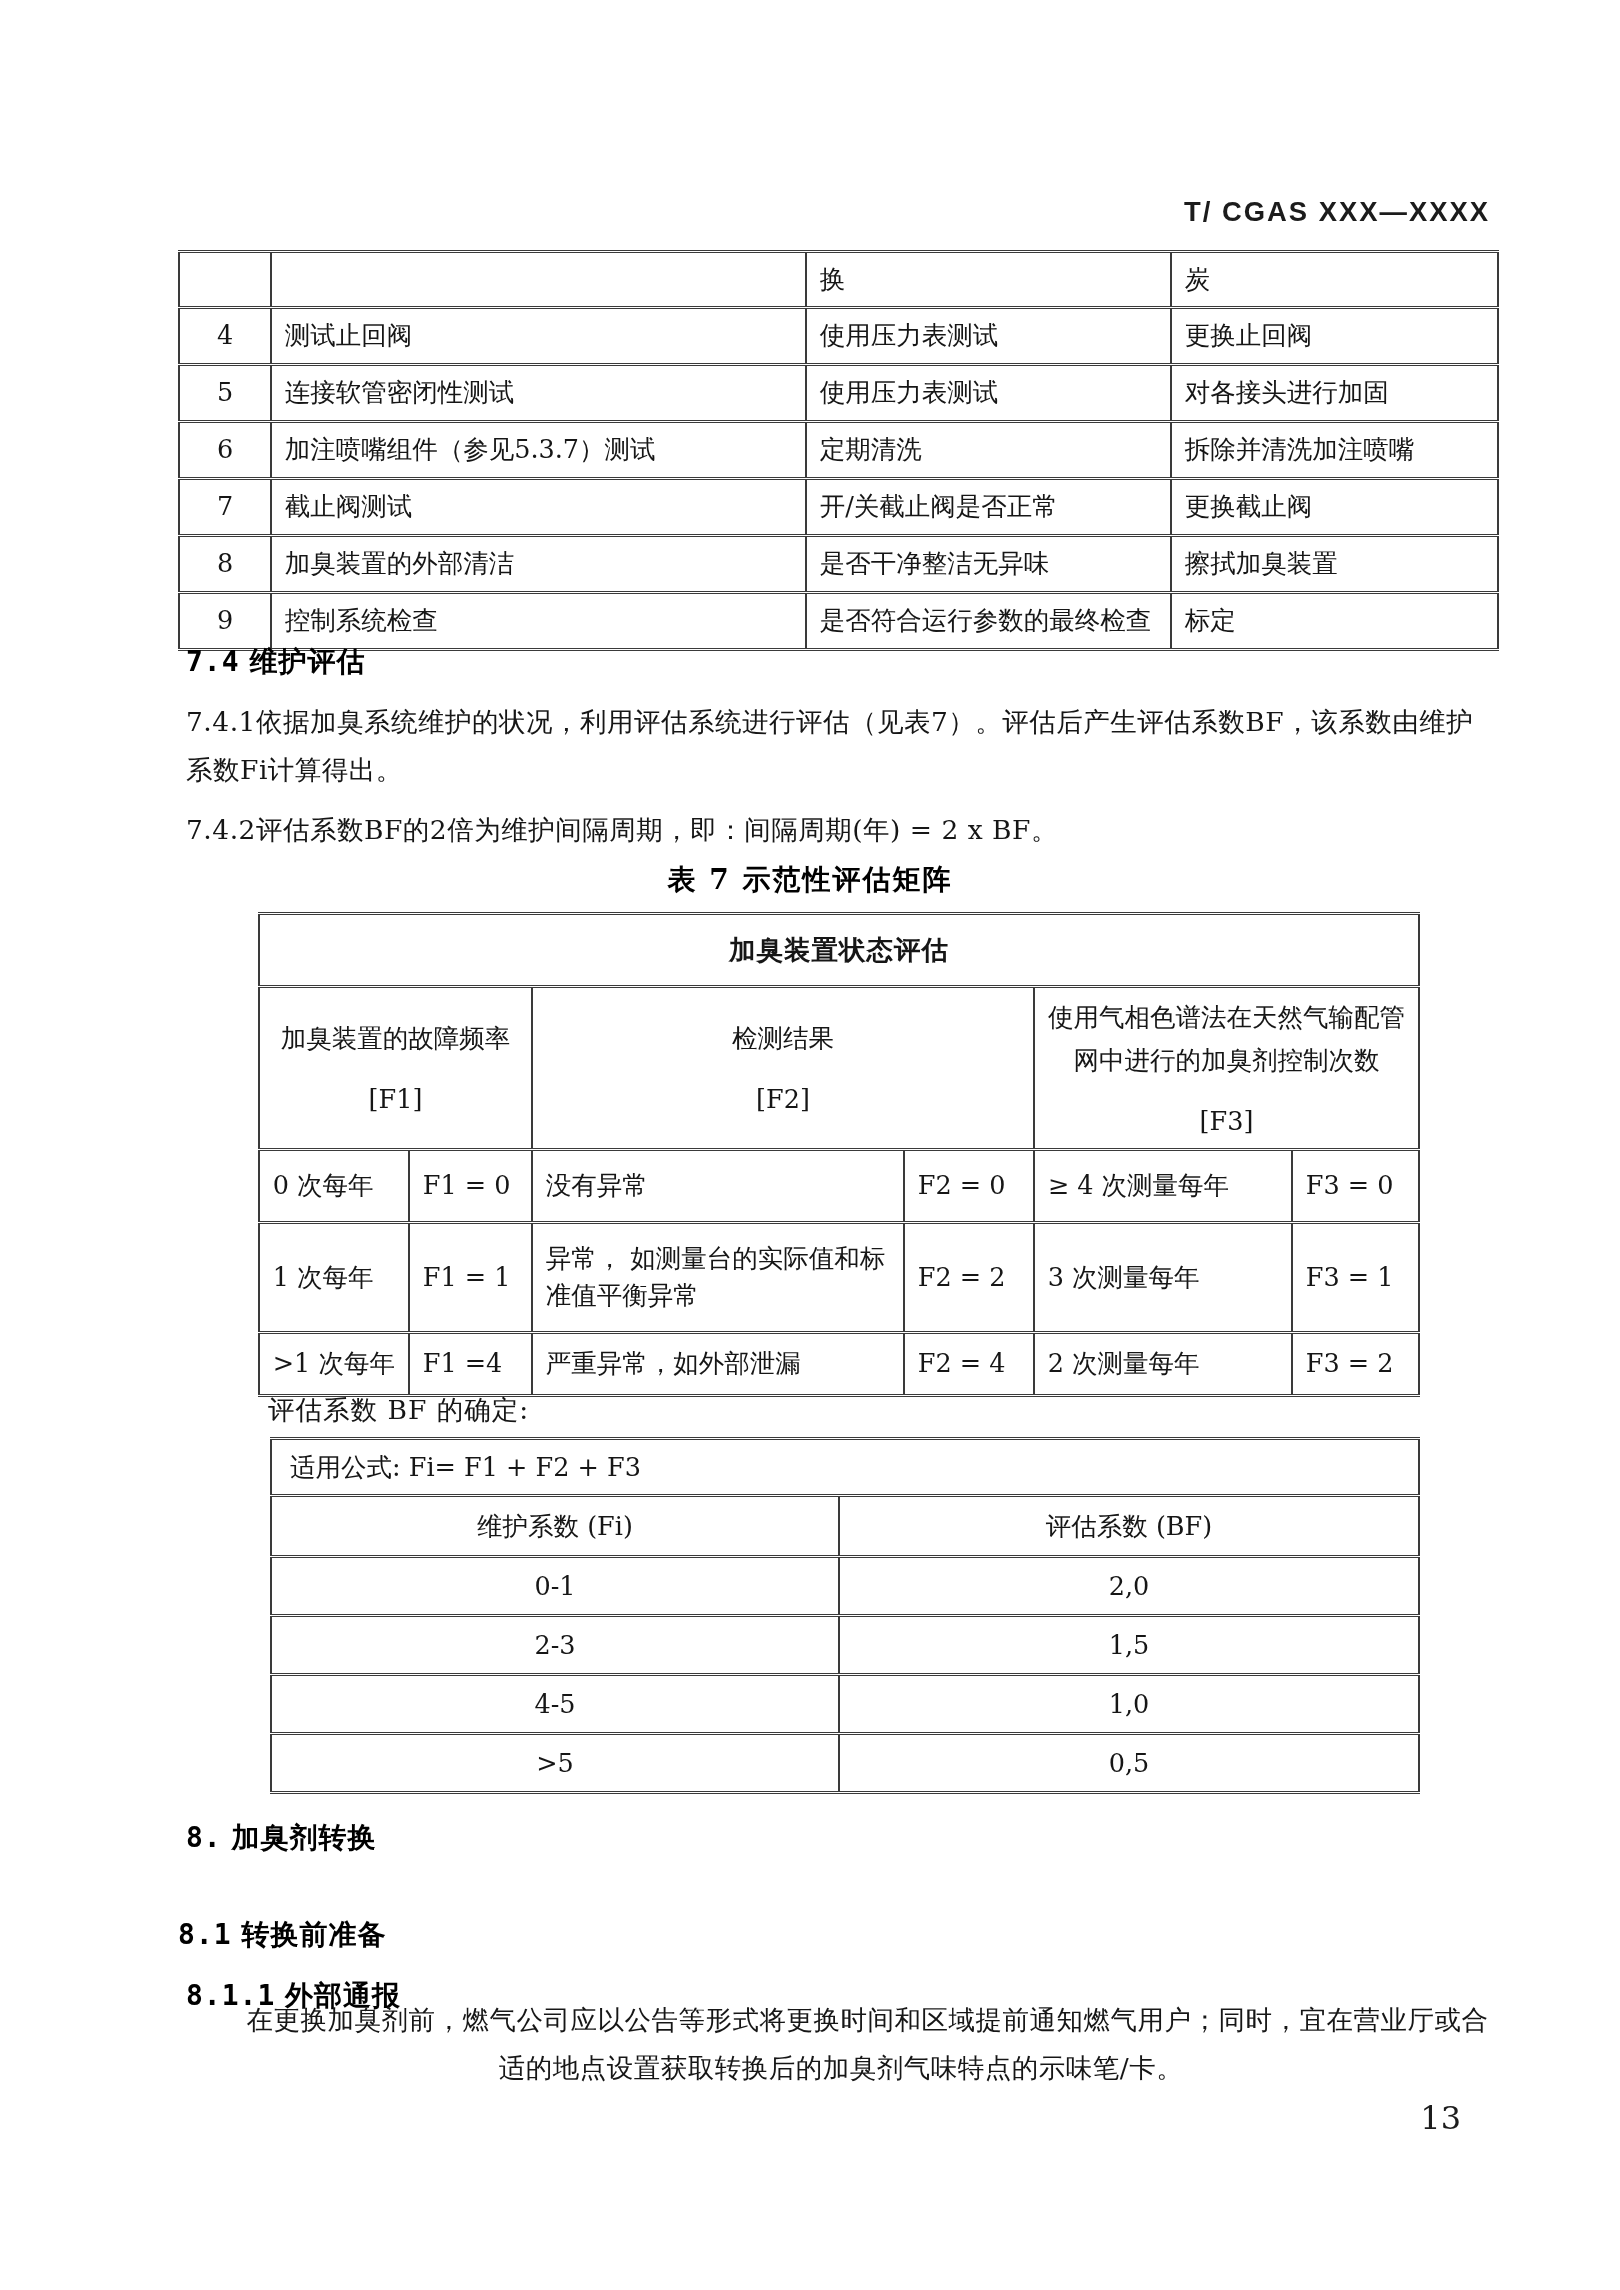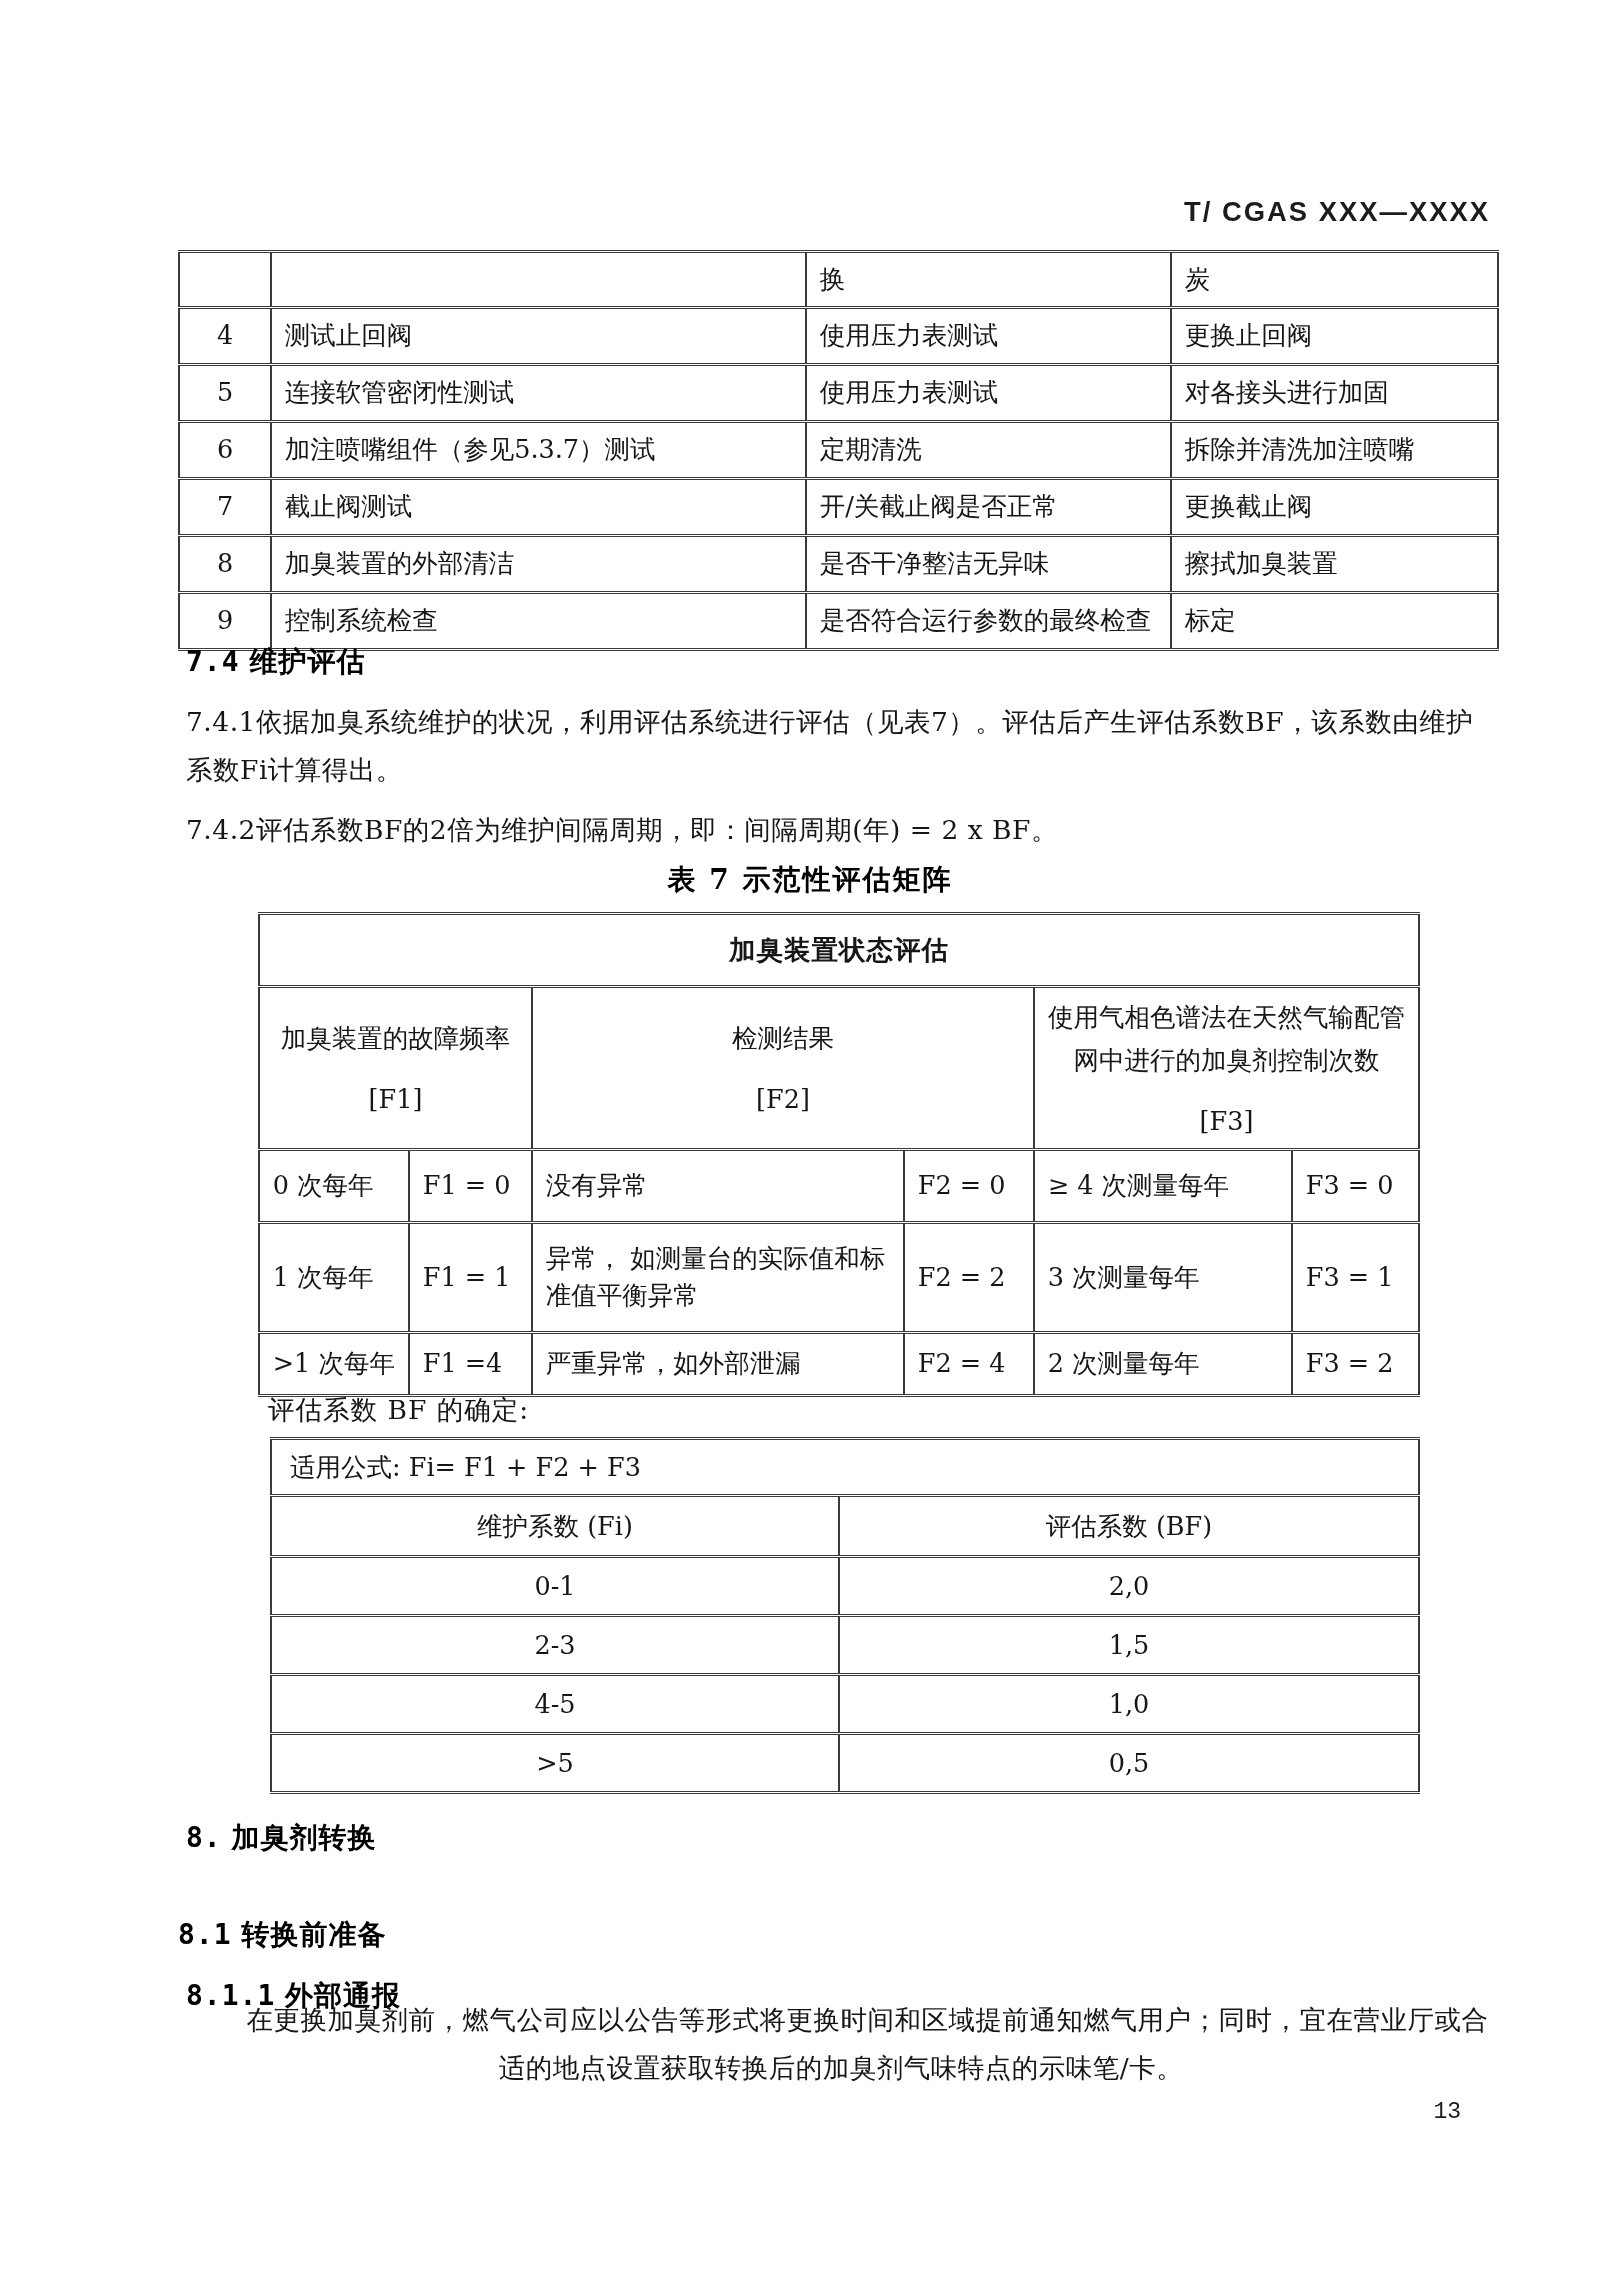--- a/index.html
+++ b/index.html
@@ -111,23 +111,22 @@
   .bf tr.formula { height: 57px; }
   .bf tr.formula td { text-align: left; padding-left: 18px; }
   .bf tr.hd { height: 61px; }
   .bf td { text-align: center; }
   .bf tr.r { height: 59px; }
 
   
   .page-num {
     top: 2099px;
     right: 159px;
-    font-size: 23px;
+    font-size: 32px;
     color: #1c1c1c;
-    font-family: Liberation Mono, monospace;
   }
 </style>
 </head>
 <body>
 
 <div class="page">
 
   <div class="abs doc-code">T/ CGAS XXX—XXXX</div>
 
   <table class="abs outer t1">

